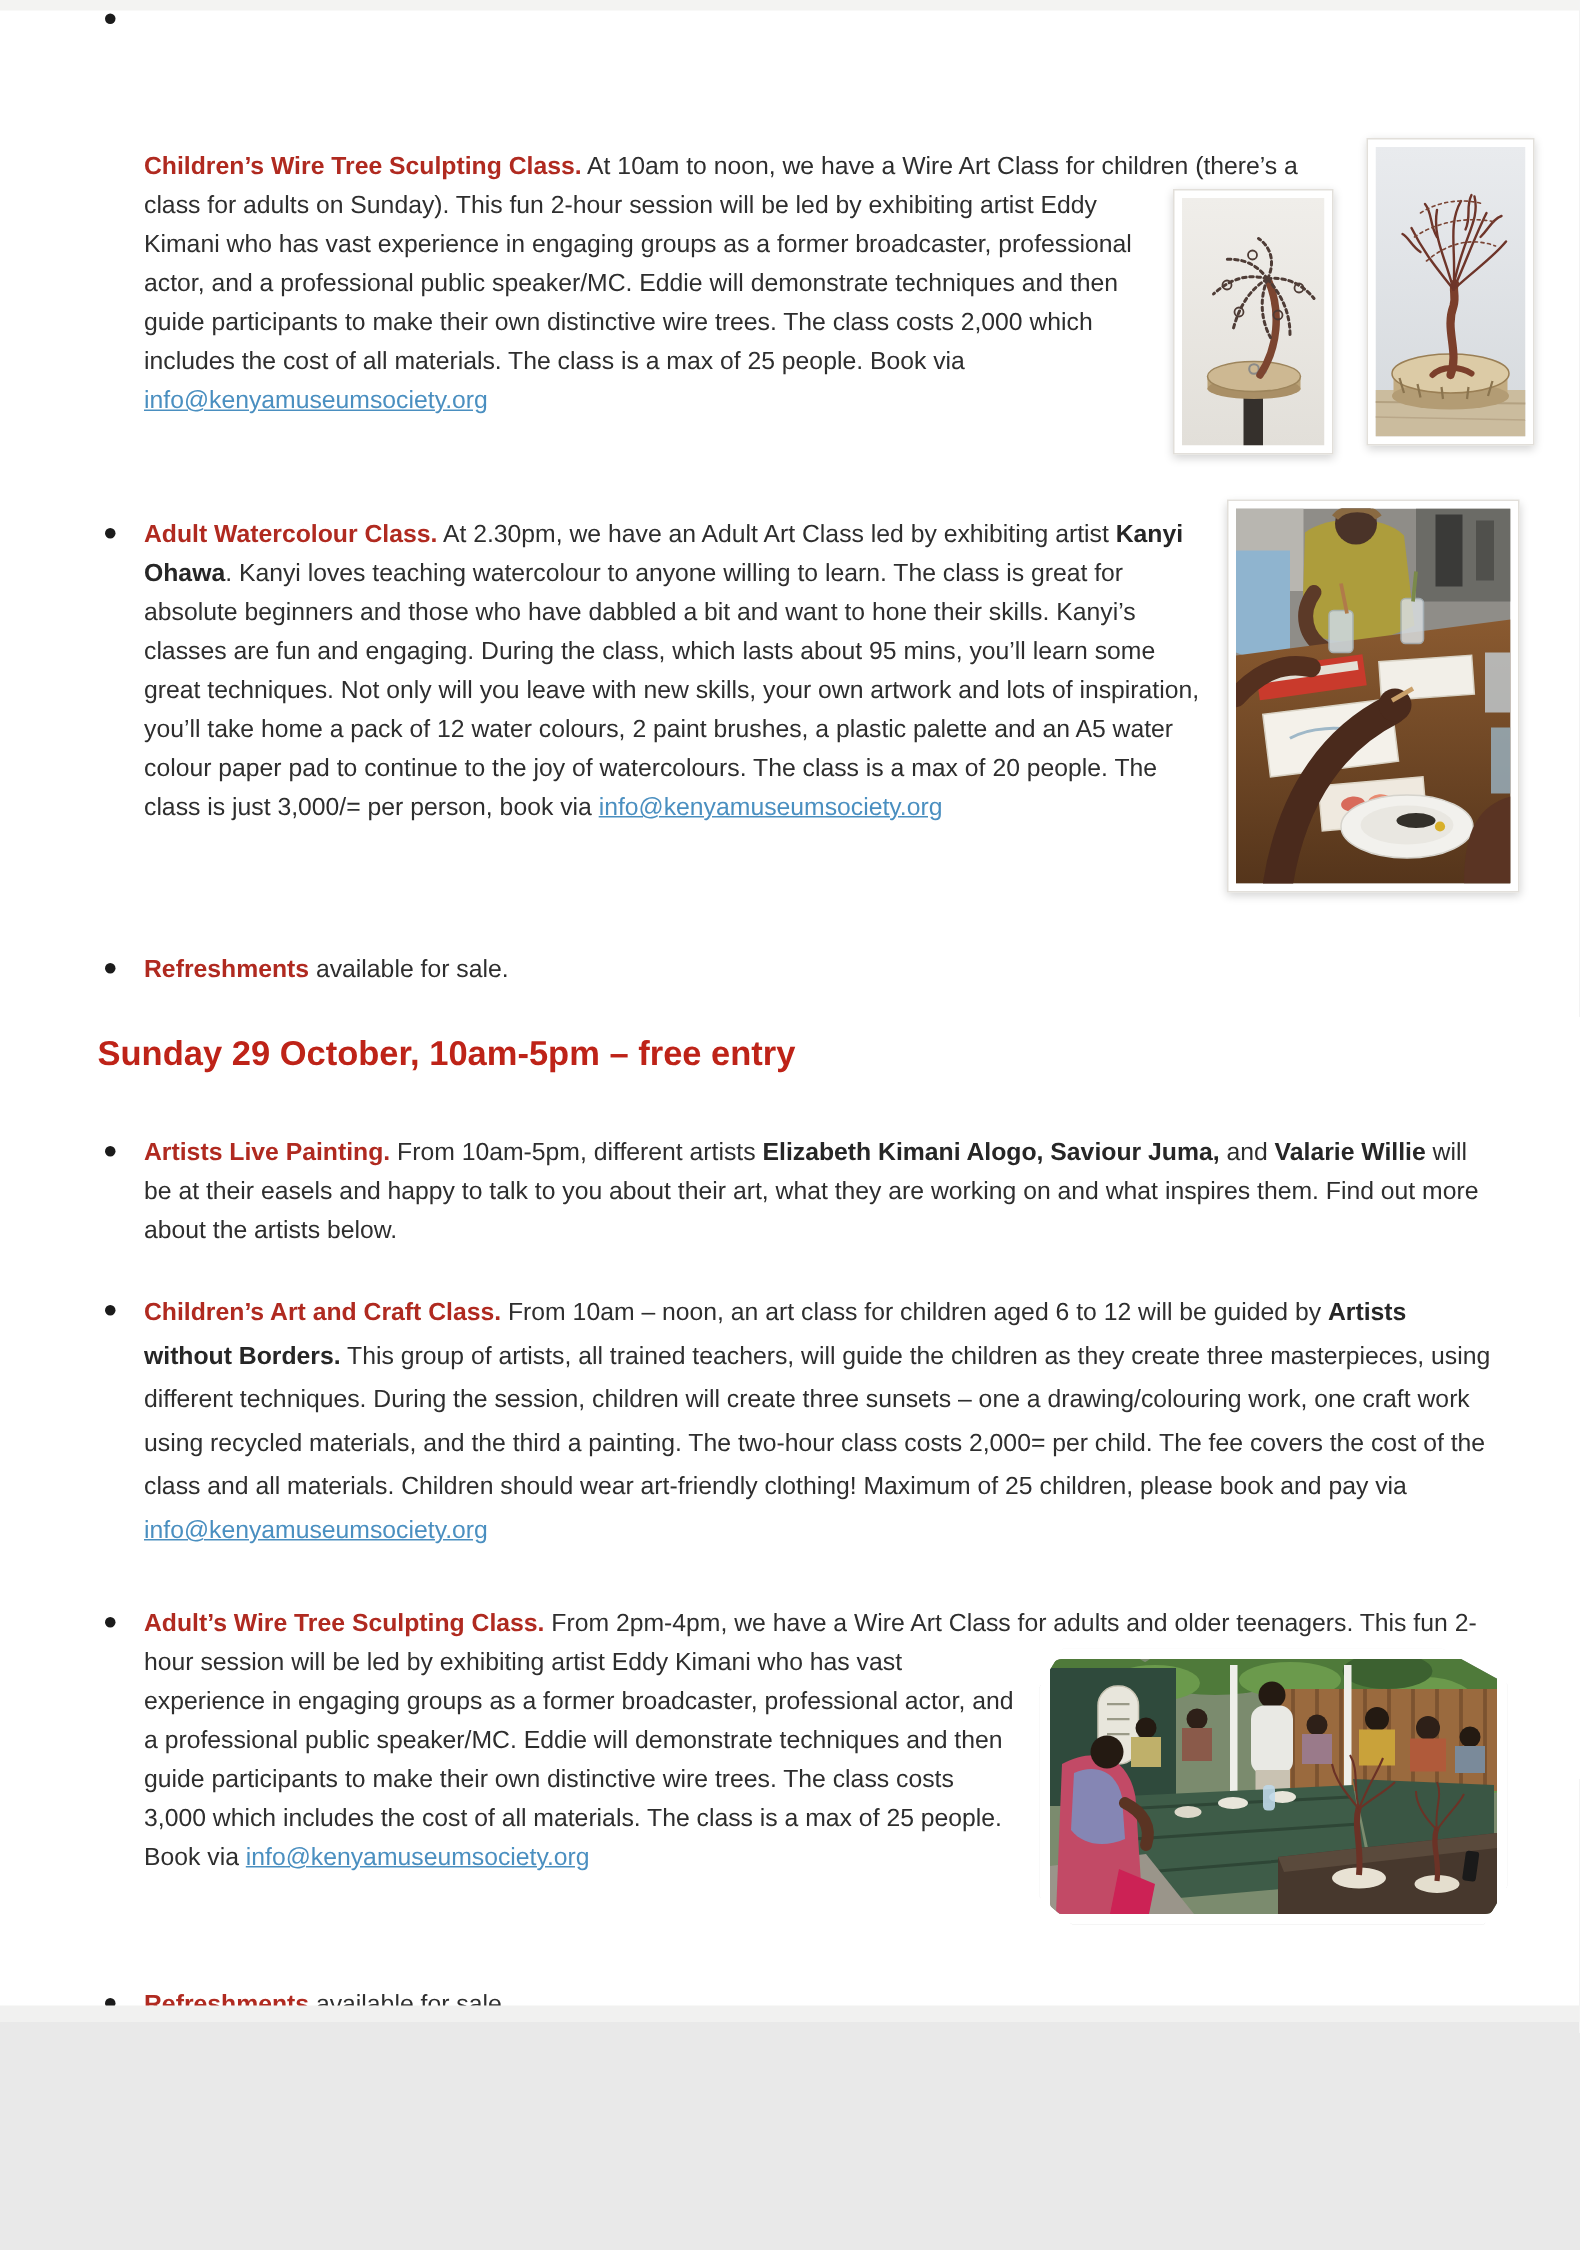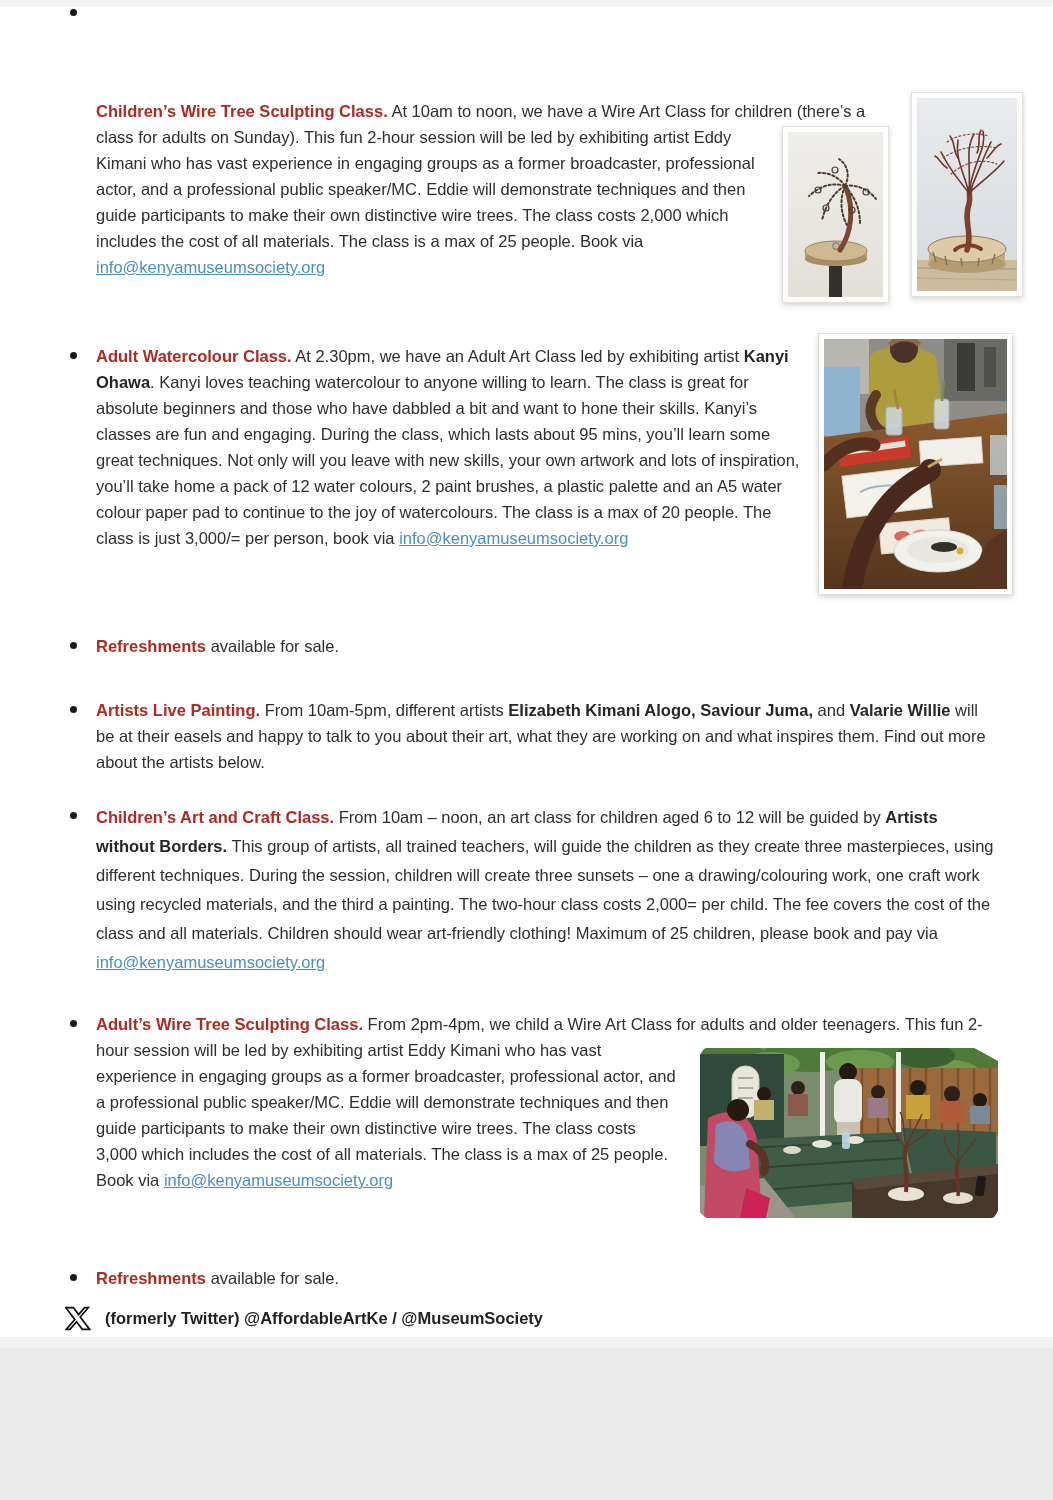--- a/index.html
+++ b/index.html
@@ -185,34 +185,35 @@
         </svg>
       </span>
       <span class="lead">Adult Watercolour Class.</span><span> At 2.30pm, we have an Adult Art Class led by exhibiting artist </span><span class="b">Kanyi Ohawa</span><span>. Kanyi loves teaching watercolour to anyone willing to learn. The class is great for absolute beginners and those who have dabbled a bit and want to hone their skills. Kanyi’s classes are fun and engaging. During the class, which lasts about 95 mins, you’ll learn some great techniques. Not only will you leave with new skills, your own artwork and lots of inspiration, you’ll take home a pack of 12 water colours, 2 paint brushes, a plastic palette and an A5 water colour paper pad to continue to the joy of watercolours. The class is a max of 20 people. The class is just 3,000/= per person, book via </span><a class="mail">info@kenyamuseumsociety.org</a>
     </div>
 
     <div class="bullet" id="b3">
       <span class="dot"></span>
       <span class="lead">Refreshments</span><span> available for sale.</span>
     </div>
 
+    <h1 class="day-heading">Sunday 29 October, 10am-5pm – free entry</h1>
 
     <div class="bullet" id="b4">
       <span class="dot"></span>
       <span class="lead">Artists Live Painting.</span><span> From 10am-5pm, different artists </span><span class="b">Elizabeth Kimani Alogo, Saviour Juma,</span><span> and </span><span class="b">Valarie Willie</span><span> will be at their easels and happy to talk to you about their art, what they are working on and what inspires them. Find out more about the artists below.</span>
     </div>
 
     <div class="bullet" id="b5">
       <span class="dot"></span>
       <span class="lead">Children’s Art and Craft Class.</span><span> From 10am – noon, an art class for children aged 6 to 12 will be guided by </span><span class="b">Artists without Borders.</span><span> This group of artists, all trained teachers, will guide the children as they create three masterpieces, using different techniques. During the session, children will create three sunsets – one a drawing/colouring work, one craft work using recycled materials, and the third a painting. The two-hour class costs 2,000= per child. The fee covers the cost of the class and all materials. Children should wear art-friendly clothing! Maximum of 25 children, please book and pay via </span><a class="mail">info@kenyamuseumsociety.org</a>
     </div>
 
     <div class="bullet" id="b6">
       <span class="dot"></span>
-      <span class="lead">Adult’s Wire Tree Sculpting Class.</span><span> From 2pm-4pm, we child a Wire Art Class for adults and older </span><span class="fl-class">
+      <span class="lead">Adult’s Wire Tree Sculpting Class.</span><span> From 2pm-4pm, we have a Wire Art Class for adults and older </span><span class="fl-class">
         <svg width="298" height="170" viewBox="0 0 298 170">
           <rect width="298" height="170" fill="#7b8b6e"></rect>
           <g fill="#4f7a3a">
             <ellipse cx="30" cy="12" rx="40" ry="18"></ellipse>
               <ellipse cx="110" cy="8" rx="50" ry="16"></ellipse>
             <ellipse cx="200" cy="10" rx="55" ry="20"></ellipse>
               <ellipse cx="278" cy="18" rx="45" ry="26"></ellipse>
           </g>
           <g fill="#6b9a4c">
             <ellipse cx="70" cy="16" rx="30" ry="12"></ellipse>

